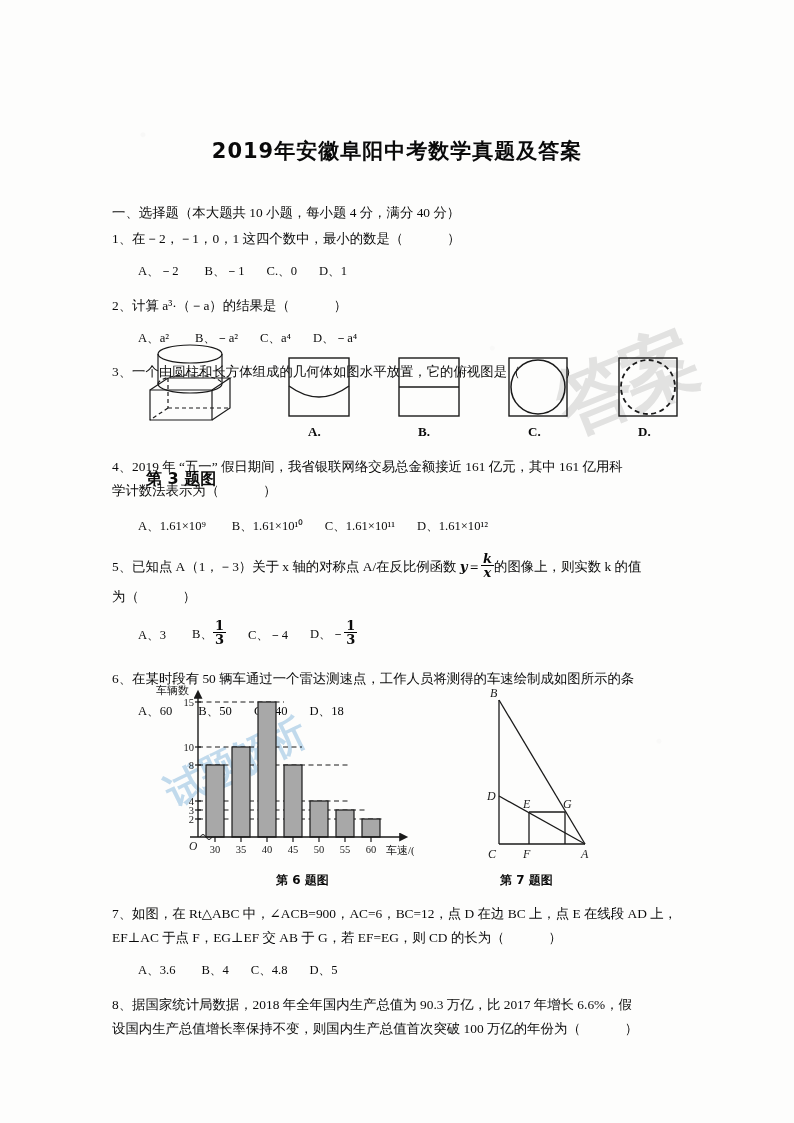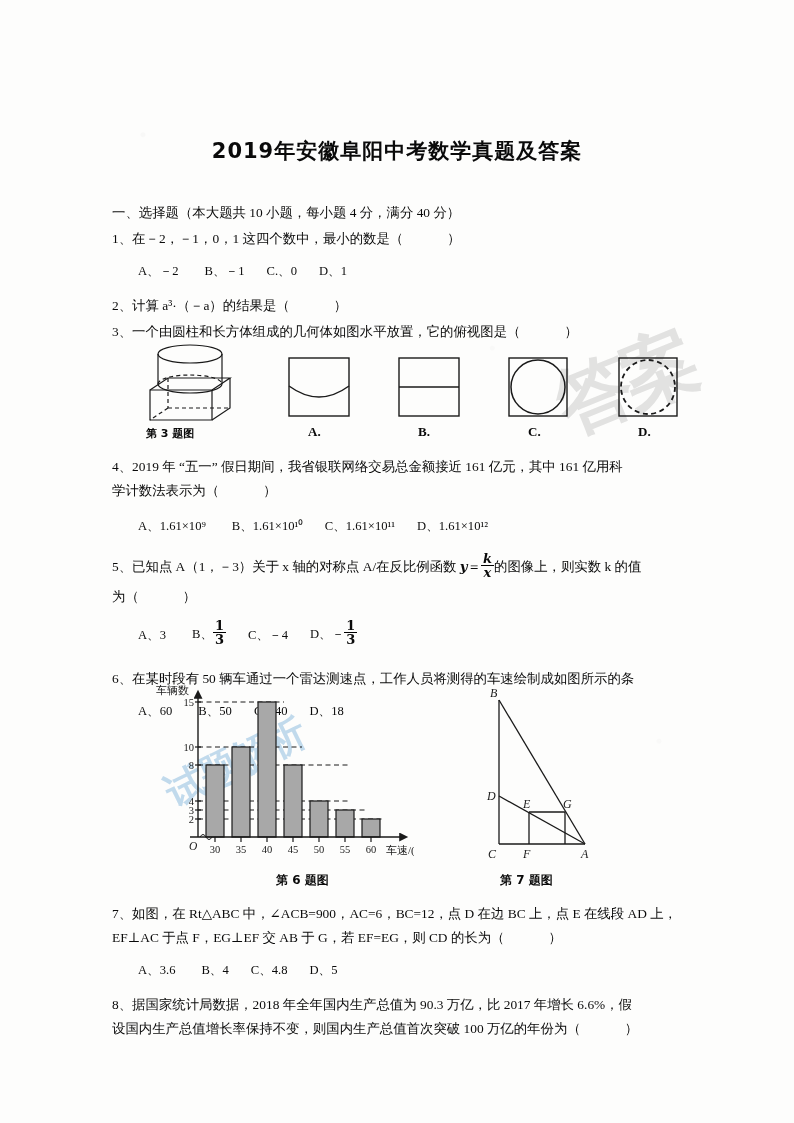--- a/index.html
+++ b/index.html
@@ -62,22 +62,22 @@
     display:inline-block; vertical-align:-0.45em; text-align:center;
     font-weight:700; font-size: 13px; line-height:1.02;
     font-family:"DejaVu Serif", serif;
   }
   .frac .num { display:block; padding:0 2px; }
   .frac .den { display:block; border-top:1.6px solid #000; padding:0 2px; }
   .ital { font-style:italic; font-weight:700; font-family:"DejaVu Serif",serif; }
 
   
   .fig3 { position:absolute; left:112px; top:344px; width:572px; height:100px; }
-  .fig3 .cap { position:absolute; font-size:11px; font-family:"DejaVu Sans",sans-serif;
-               font-weight:700; }
+  .fig3 .cap { position:absolute; font-size:16px; font-family:"DejaVu Sans",sans-serif;
+               font-weight:700;margin-top:43px; }
   .optlabel { position:absolute; font-size:13px; font-weight:700; font-style:normal;
               font-family:"Liberation Serif",serif; }
 
   
   .figrow { position:absolute; left:112px; top:684px; width:572px; height:210px; }
   .figcap { position:absolute; font-size:12px; font-weight:700;
             font-family:"DejaVu Sans", sans-serif; }
 
   svg { display:block; }
   text { font-family:"Liberation Serif","DejaVu Serif", serif; }
@@ -97,20 +97,23 @@
 
   <p class="line q">
     <span>1、</span><span>在－2，－1，0，1 这四个数中，最小的数是（</span><span class="blank"></span><span>）</span>
   </p>
   <p class="opts">
     <span class="o">A、－2</span><span class="sp1"></span><span class="o">B、－1</span><span class="sp2"></span><span class="o">C.、0</span><span class="sp2"></span><span class="o">D、1</span>
   </p>
 
   <p class="line q">
     <span>2、</span><span>计算 a³·（－a）的结果是（</span><span class="blank"></span><span>）</span>
+  </p>
+  <p class="opts">
+    <span class="o">A、a²</span><span class="sp1"></span><span class="o">B、－a²</span><span class="sp2"></span><span class="o">C、a⁴</span><span class="sp2"></span><span class="o">D、－a⁴</span>
   </p>
 
   <p class="line q">
     <span>3、</span><span>一个由圆柱和长方体组成的几何体如图水平放置，它的俯视图是（</span><span class="blank"></span><span>）</span>
   </p>
 </div>
 
 <div class="fig3">
 
   <svg width="120" height="86" style="position:absolute;left:20px;top:0;">

